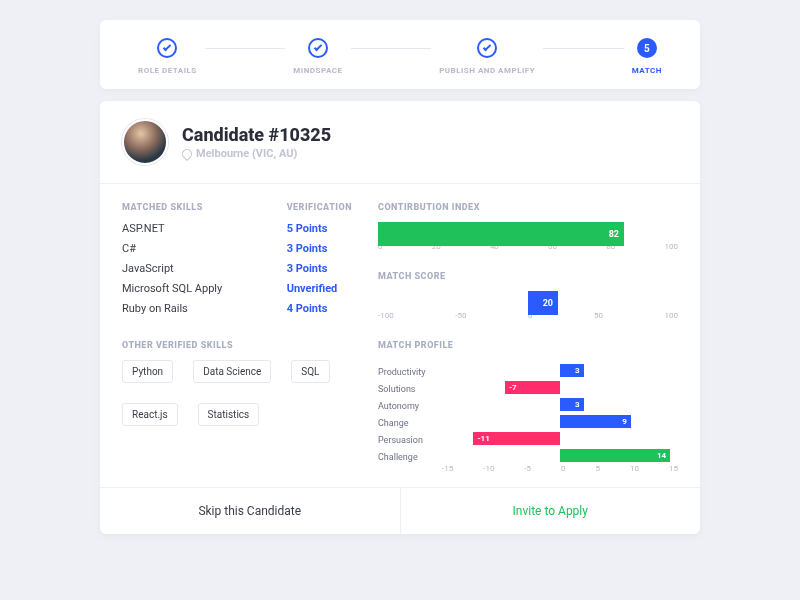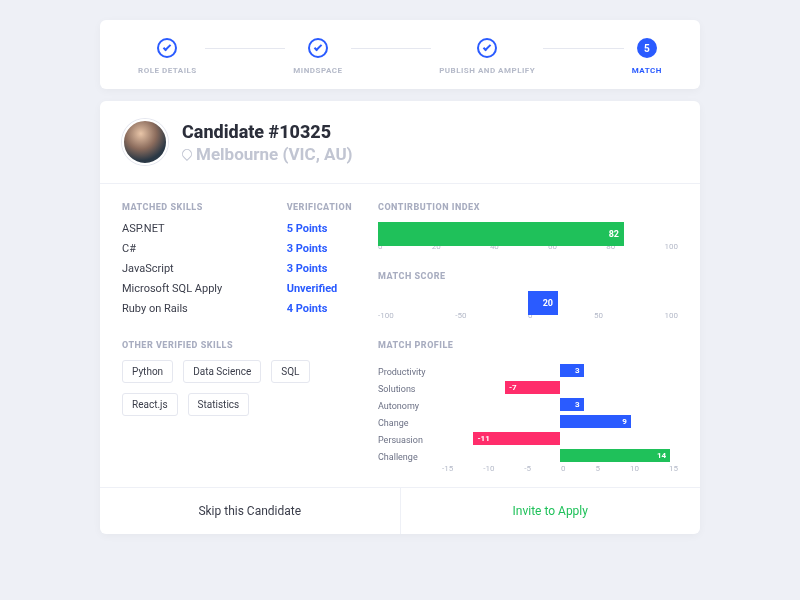--- a/index.html
+++ b/index.html
@@ -11,30 +11,30 @@
 .step-circle{width:20px;height:20px;border:2px solid #2a5bff;border-radius:50%;display:flex;align-items:center;justify-content:center;background:#fff}
 .step-circle.filled{background:#2a5bff}
 .step-check{width:8px;height:4px;border-left:2px solid #2a5bff;border-bottom:2px solid #2a5bff;transform:rotate(-45deg);margin-top:-2px}
 .step-num{color:#fff;font-size:10px;font-weight:700}
 .step-label{font-size:8px;font-weight:700;letter-spacing:0.5px;color:#b5bac9}
 .step.active .step-label{color:#2a5bff}
 .card{background:#fff;border-radius:6px;box-shadow:0 2px 8px rgba(0,0,0,0.04)}
 .candidate-header{display:flex;align-items:center;gap:14px;padding:18px 22px;border-bottom:1px solid #eef0f6}
 .avatar{width:46px;height:46px;border-radius:50%;background:radial-gradient(circle at 40% 30%,#e8c5a8 0%,#8a6b5c 40%,#2a3845 70%);border:2px solid #fff;box-shadow:0 0 0 1px #e5e7ef}
 .cand-name{font-size:18px;font-weight:800;color:#2b2e3a}
-.cand-loc{display:flex;align-items:center;gap:4px;font-size:17px;font-weight:700;color:#c1c5d2;margin-top:2px}
+.cand-loc{display:flex;align-items:center;gap:4px;font-size:11px;font-weight:700;color:#c1c5d2;margin-top:2px}
 .pin{width:10px;height:10px;border:1.5px solid #c1c5d2;border-radius:50% 50% 50% 0;transform:rotate(-45deg)}
 .body{display:flex;padding:18px 22px 14px;gap:26px}
 .left{width:230px}
 .right{flex:1}
 .cols{display:flex;gap:20px;margin-bottom:18px}
 .sec-title{font-size:9px;font-weight:800;letter-spacing:0.5px;color:#a8adc0;margin-bottom:10px}
 .skill-row{display:flex;font-size:11px;color:#3a3d4a;margin-bottom:7px}
 .verif{font-size:11px;font-weight:700;color:#2a5bff;margin-bottom:7px}
-.tags{display:flex;flex-wrap:wrap;gap:10px}
+.tags{display:flex;flex-wrap:wrap;gap:20px}
 .tag{border:1px solid #e5e7ef;border-radius:3px;padding:5px 9px;font-size:10px;color:#3a3d4a}
 .chart-block{margin-bottom:20px}
 .hbar-track{position:relative;height:16px;margin-bottom:4px}
 .hbar{position:absolute;top:0;height:16px;display:flex;align-items:center;justify-content:flex-end;padding:12px 5px;font-size:9px;font-weight:700;color:#fff}
 .axis{display:flex;justify-content:space-between;font-size:8px;color:#b5bac9;margin-top:2px}
 .profile-row{display:flex;align-items:flex-end;height:17px;font-size:9px}
 .profile-label{width:64px;color:#6c7185}
 .profile-track{flex:1;position:relative;height:13px}
 .profile-bar{position:absolute;top:0;height:13px;display:flex;align-items:center;padding:0 4px;font-size:8px;font-weight:700;color:#fff}
 .profile-bar.neg{right:50%;justify-content:flex-start}

